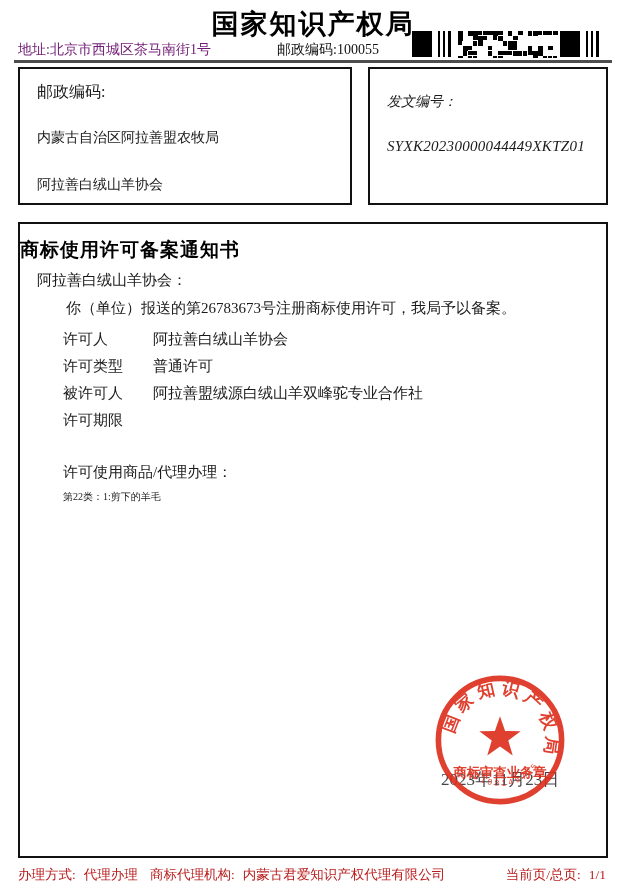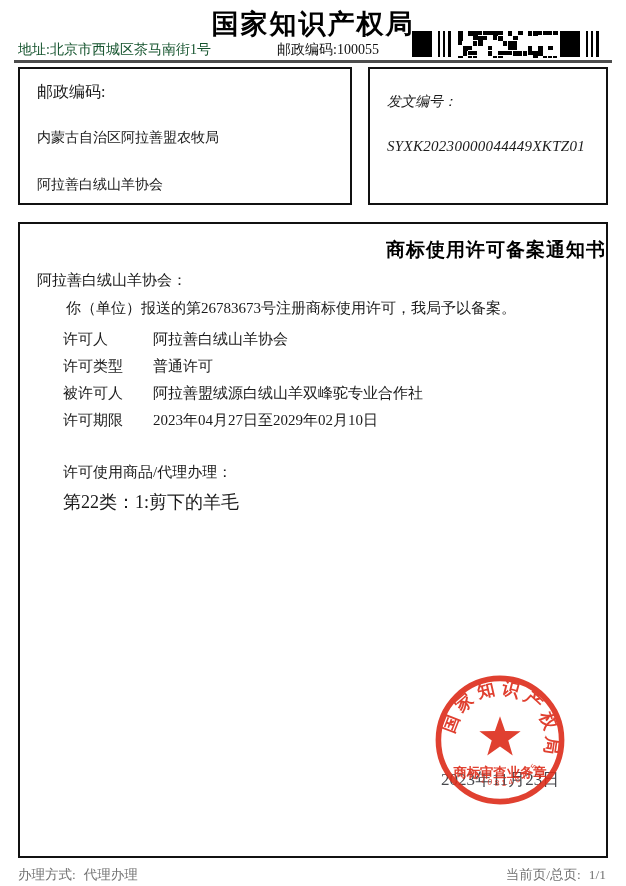--- a/index.html
+++ b/index.html
@@ -6,50 +6,50 @@
   .page{
     position:relative;width:626px;height:886px;background:#ffffff;
     font-family:"Liberation Serif","DejaVu Serif",serif;color:#1a1a1a;
     margin:0 auto;overflow:hidden;
   }
   
   .org-title{
     position:absolute;top:6px;left:0;width:100%;text-align:center;
     font-size:27px;font-weight:bold;letter-spacing:2px;color:#000;
   }
-  .addr-line{position:absolute;top:41px;left:18px;font-size:14px;color:#14532d;}
+  .addr-line{position:absolute;top:41px;left:18px;font-size:14px;color:#701a75;}
   .post-line{position:absolute;top:41px;left:277px;font-size:14px;color:#111;}
   .barcode{position:absolute;top:30px;left:412px;width:190px;height:28px;}
   .hr-thick{position:absolute;top:60px;left:14px;width:598px;height:3px;background:#4d4d4d;}
   
   .box{position:absolute;border:2px solid #111;background:#fff;box-sizing:border-box;}
   .box-recipient{top:67px;left:18px;width:334px;height:138px;}
   .box-docnum{top:67px;left:368px;width:240px;height:138px;font-style:italic;}
   .box-recipient .l1{position:absolute;top:13px;left:17px;font-size:16px;}
   .box-recipient .l2{position:absolute;top:60px;left:17px;font-size:14px;}
   .box-recipient .l3{position:absolute;top:107px;left:17px;font-size:14px;}
   .box-docnum .l1{position:absolute;top:24px;left:17px;font-size:14px;}
   .box-docnum .l2{position:absolute;top:69px;left:17px;font-size:15px;letter-spacing:0.3px;text-align:center;}
   
   .box-main{top:222px;left:18px;width:590px;height:636px;}
-  .notice-title{position:absolute;top:13px;left:0;width:100%;text-align:right;
+  .notice-title{position:absolute;top:13px;left:0;width:100%;text-align:left;
     font-size:19px;font-weight:bold;letter-spacing:1px;color:#000;}
   .salutation{position:absolute;top:47px;left:17px;font-size:15px;}
   .paragraph{position:absolute;top:75px;left:46px;font-size:15px;}
   .fields{position:absolute;top:102px;left:43px;right:12px;}
   .field-row{display:flex;height:27px;line-height:27px;font-size:15px;}
   .field-label{width:90px;flex:0 0 90px;}
   .field-value{flex:1;}
   .goods-heading{position:absolute;top:239px;left:43px;font-size:15px;}
-  .goods-line{position:absolute;top:266px;left:43px;font-size:18px;}
+  .goods-line{position:absolute;top:266px;left:43px;font-size:10px;}
   
   .issue-date{position:absolute;top:768px;left:441px;font-size:17px;color:#46474c;z-index:1;}
   .seal{position:absolute;top:670px;left:430px;width:140px;height:140px;z-index:2;opacity:.9;}
   
-  .footer{position:absolute;top:866px;left:0;width:100%;height:20px;font-size:13.5px;color:#737373;}
+  .footer{position:absolute;top:866px;left:0;width:100%;height:20px;font-size:13.5px;color:#b91c1c;}
   .footer .f-method{position:absolute;left:18px;top:0;}
   .footer .f-agency{position:absolute;left:150px;top:0;}
   .footer .f-page{position:absolute;right:20px;top:0;}
   .lbl{margin-right:8px;}
 </style>
 </head>
 <body>
 
 <div class="page">
 
@@ -162,21 +162,20 @@
           <div class="field-value">普通许可</div>
         </div>
 
         <div class="field-row">
           <div class="field-label">被许可人</div>
           <div class="field-value">阿拉善盟绒源白绒山羊双峰驼专业合作社</div>
         </div>
 
         <div class="field-row">
           <div class="field-label">许可期限</div>
-          <div class="field-value">2023年04月27日至2029年02月10日</div>
         </div>
       </div>
 
     <div class="goods-heading">许可使用商品/代理办理：</div>
     <div class="goods-line">第22类：1:剪下的羊毛</div>
   </div>
 
   <div class="issue-date">2023年11月23日</div>
 
   <svg class="seal" viewBox="0 0 200 200">
@@ -192,18 +191,21 @@
     <text x="100" y="153" text-anchor="middle" font-size="19" font-weight="bold" fill="#dd2c1a" font-family="Liberation Serif, DejaVu Serif, serif">商标审查业务章</text>
     <text font-size="12" fill="#dd2c1a" letter-spacing="4" font-family="Liberation Sans, DejaVu Sans, sans-serif">
       <textPath href="#sealArcBottom" startOffset="22%">70108146735</textPath>
     </text>
   </svg>
 
   <div class="footer">
     <span class="f-method">
       <span class="lbl">办理方式:</span><span>代理办理</span>
     </span>
+    <span class="f-agency">
+      <span class="lbl">商标代理机构:</span><span>内蒙古君爱知识产权代理有限公司</span>
+    </span>
     <span class="f-page">
       <span class="lbl">当前页/总页:</span><span>1/1</span>
     </span>
   </div>
 
 </div>
 
 </body></html>

